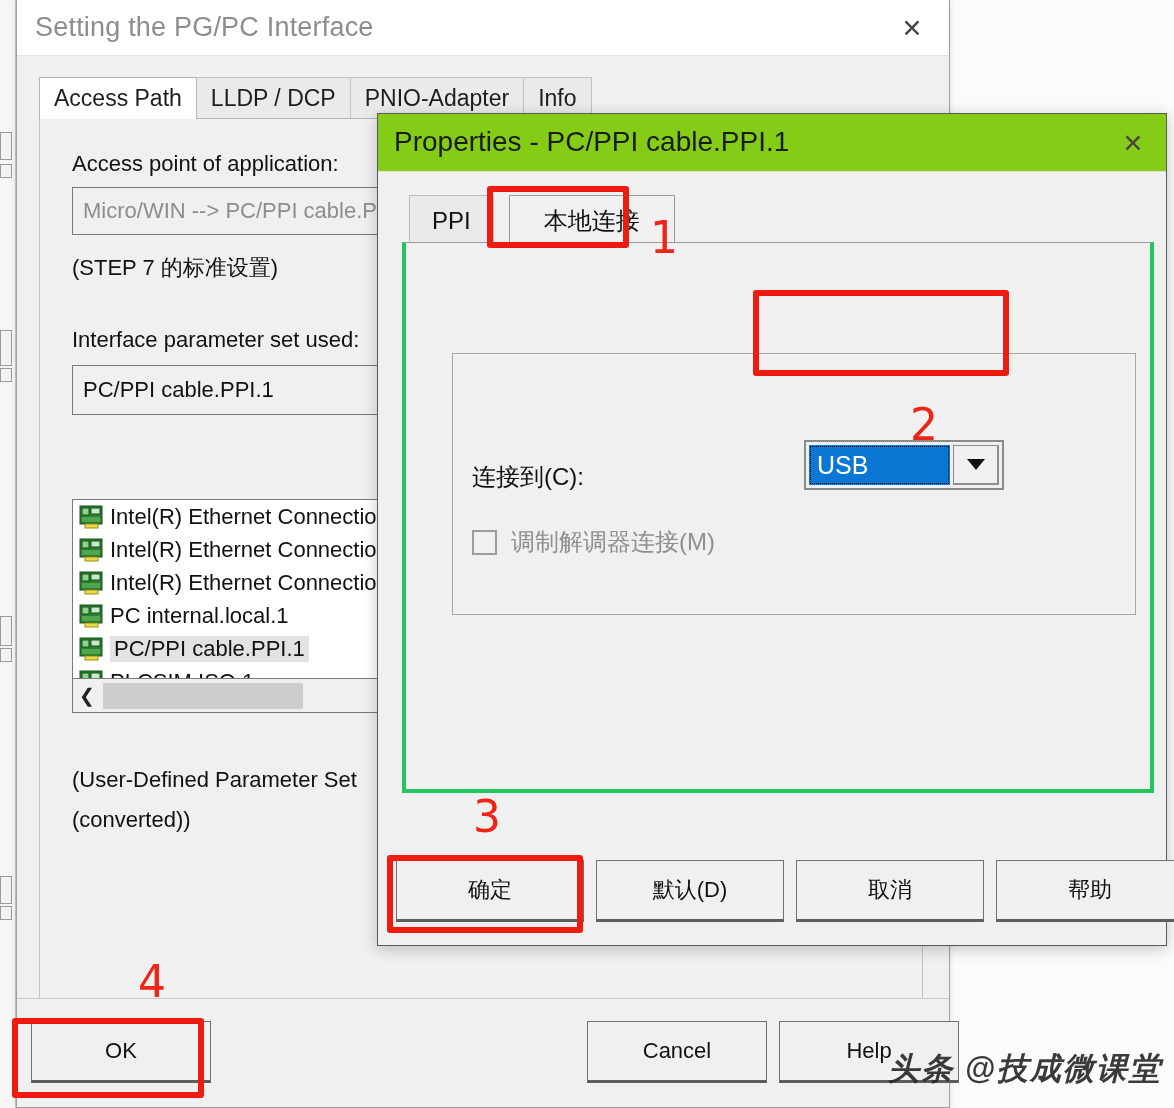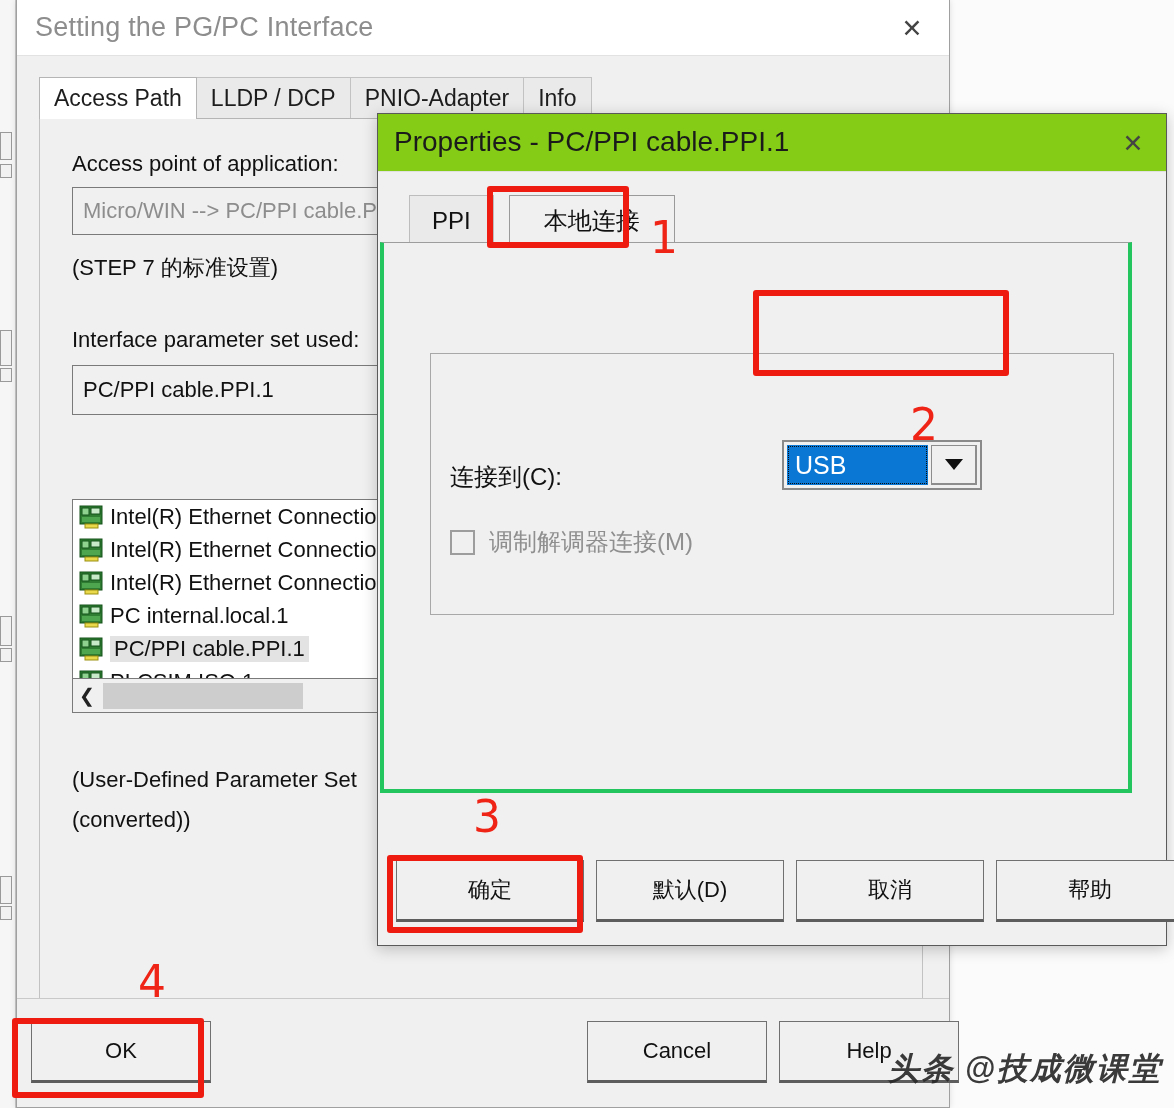--- a/index.html
+++ b/index.html
@@ -268,21 +268,21 @@
     margin-left: 13px;
   }
   .ptab.active {
     background: #f0f0f0;
     border-color: #9a9a9a;
   }
 
   
   #props-content {
     position: absolute;
-    left: 2px; top: 70px;
+    left: 24px; top: 70px;
     width: 752px; height: 551px;
     border: 4px solid #22c55e;
     border-top: 1px solid #9d9d9d;
     background: #f0f0f0;
     box-sizing: border-box;
   }
   #conn-group {
     position: absolute;
     left: 46px; top: 110px;
     width: 684px; height: 262px;

